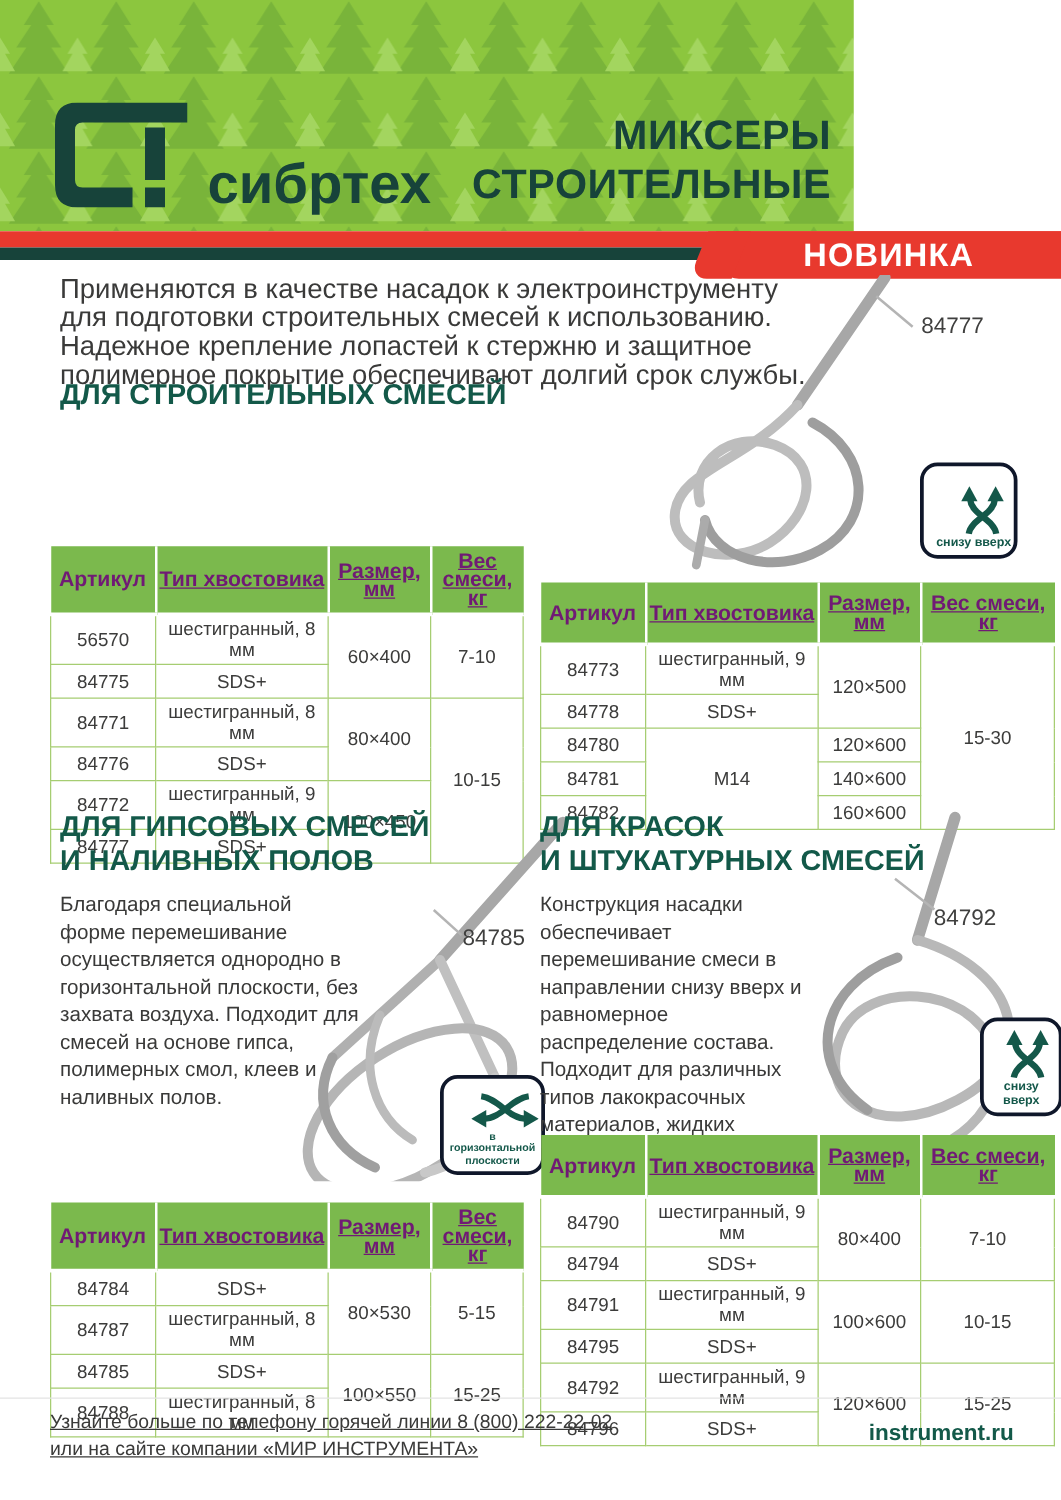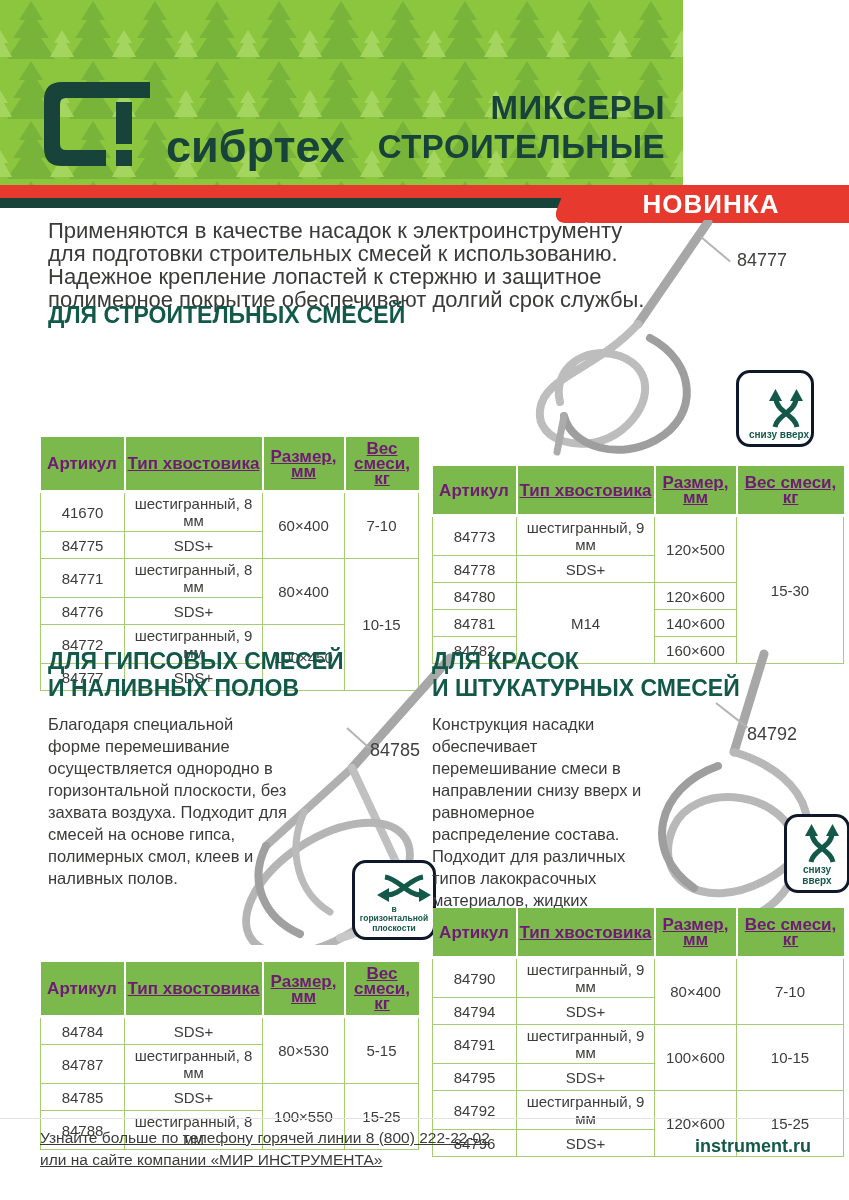--- a/index.html
+++ b/index.html
@@ -152,21 +152,21 @@
       <thead>
         <tr>
           <th>Артикул</th>
           <th>Тип хвостовика</th>
           <th>Размер, мм</th>
           <th>Вес смеси, кг</th>
         </tr>
       </thead>
       <tbody>
         <tr>
-          <td>41670</td>
+          <td>56570</td>
           <td>шестигранный, 8 мм</td>
           <td rowspan="2">60×400</td>
           <td rowspan="2">7-10</td>
         </tr>
         <tr>
           <td>84775</td>
           <td>SDS+</td>
         </tr>
         <tr>
           <td>84771</td>

